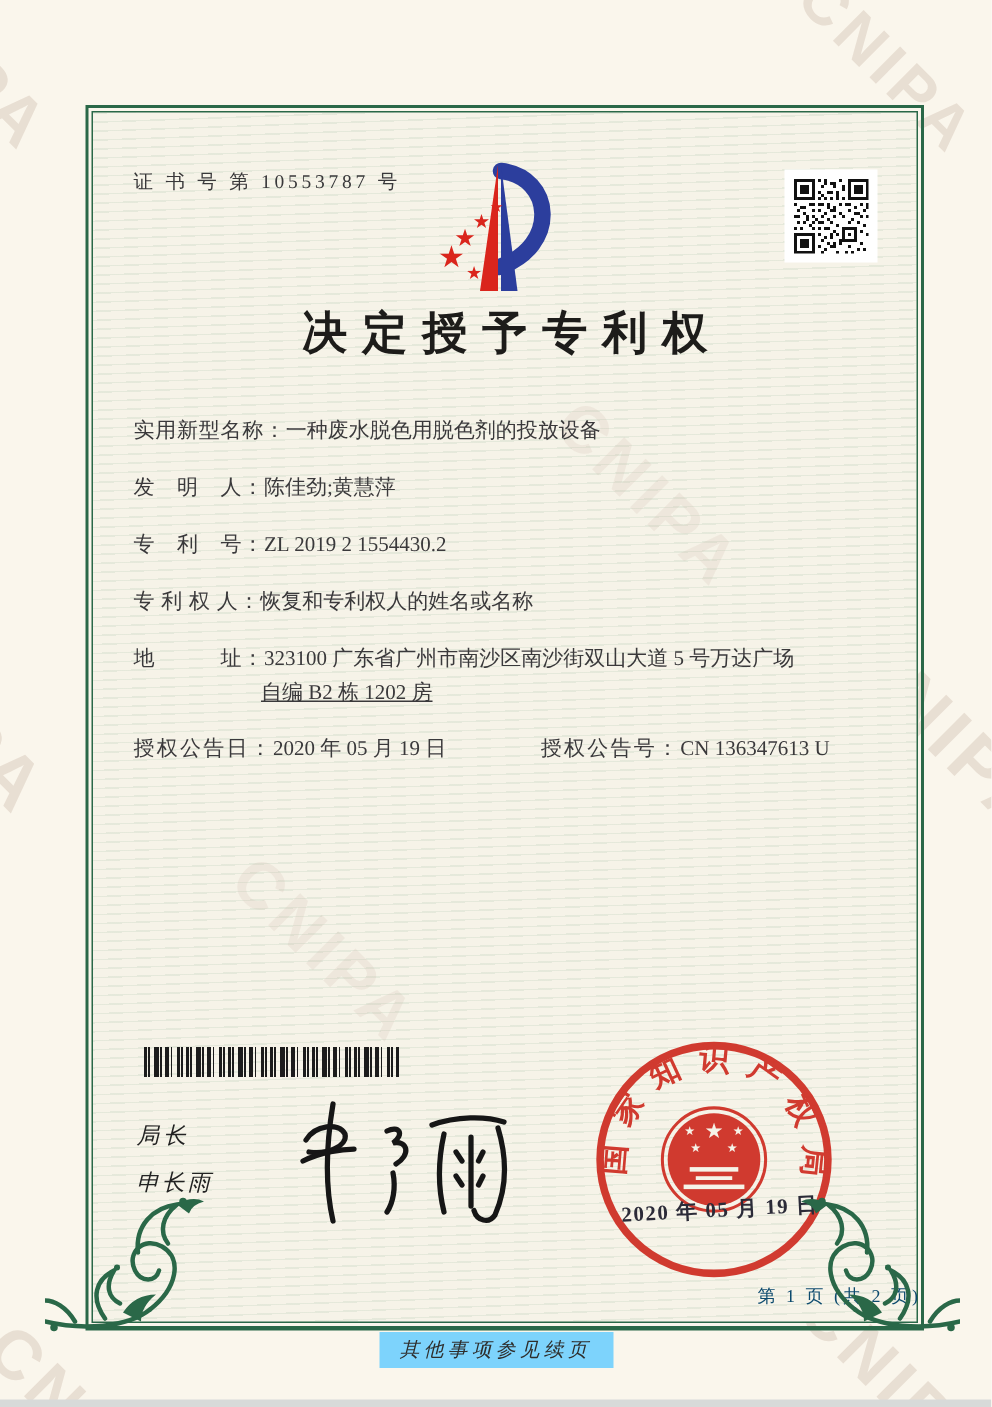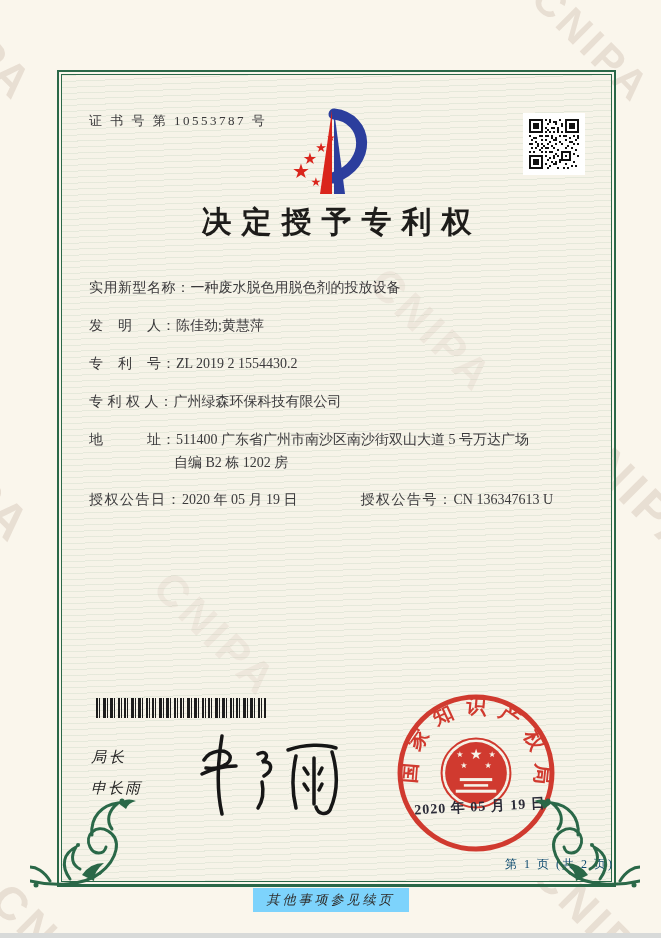--- a/index.html
+++ b/index.html
@@ -27,21 +27,21 @@
           display:flex;align-items:center;justify-content:center;}
 
   .logo{position:absolute;left:222px;top:34px;}
 
   .title{position:absolute;left:0;top:130px;width:100%;text-align:center;
          font-size:30px;font-weight:700;letter-spacing:10px;text-indent:10px;color:#1d1c1a;}
 
   .fields{position:absolute;left:30px;top:204px;width:505px;font-size:14px;color:#3a393b;}
   .row{line-height:23px;margin-bottom:15px;white-space:nowrap;}
   .row .lbl{letter-spacing:0.5px;}
-  .addr2{padding-left:85px;}
+  .addr2{padding-left:85px;text-decoration:underline;}
   .grant-left{display:inline-block;min-width:268px;}
   .grant .lbl{letter-spacing:1.5px;}
 
   .legal{position:absolute;left:24px;top:476px;width:507px;font-size:13px;line-height:23.5px;
          letter-spacing:1px;text-align:justify;font-style:italic;color:#333;}
   .legal p{margin:0;text-indent:2em;}
 
   .barcode{position:absolute;left:37px;top:626px;width:170px;height:20px;
     background:repeating-linear-gradient(90deg,
       #1c1c1c 0 2px,transparent 2px 3px,#1c1c1c 3px 4px,transparent 4px 7px,
@@ -125,24 +125,24 @@
       <div class="row">
         <span class="lbl">实用新型名称：</span><span>一种废水脱色用脱色剂的投放设备</span>
       </div>
       <div class="row">
         <span class="lbl">发　明　人：</span><span>陈佳劲;黄慧萍</span>
       </div>
       <div class="row">
         <span class="lbl">专　利　号：</span><span>ZL 2019 2 1554430.2</span>
       </div>
       <div class="row">
-        <span class="lbl">专 利 权 人：</span><span>广州绿森环保科技有限公司</span>
+        <span class="lbl">专 利 权 人：</span><span>恢复和专利权人的姓名或名称</span>
       </div>
       <div class="row" style="margin-bottom:14px;">
-        <div><span class="lbl">地　　　址：</span><span>511400 广东省广州市南沙区南沙街双山大道 5 号万达广场</span></div>
+        <div><span class="lbl">地　　　址：</span><span>323100 广东省广州市南沙区南沙街双山大道 5 号万达广场</span></div>
         <div class="addr2">自编 B2 栋 1202 房</div>
       </div>
       <div class="row grant">
         <span class="grant-left"><span class="lbl">授权公告日：</span><span>2020 年 05 月 19 日</span></span>
         <span><span class="lbl">授权公告号：</span><span>CN 136347613 U</span></span>
       </div>
     </div>
 
 
     <div class="barcode"></div>

